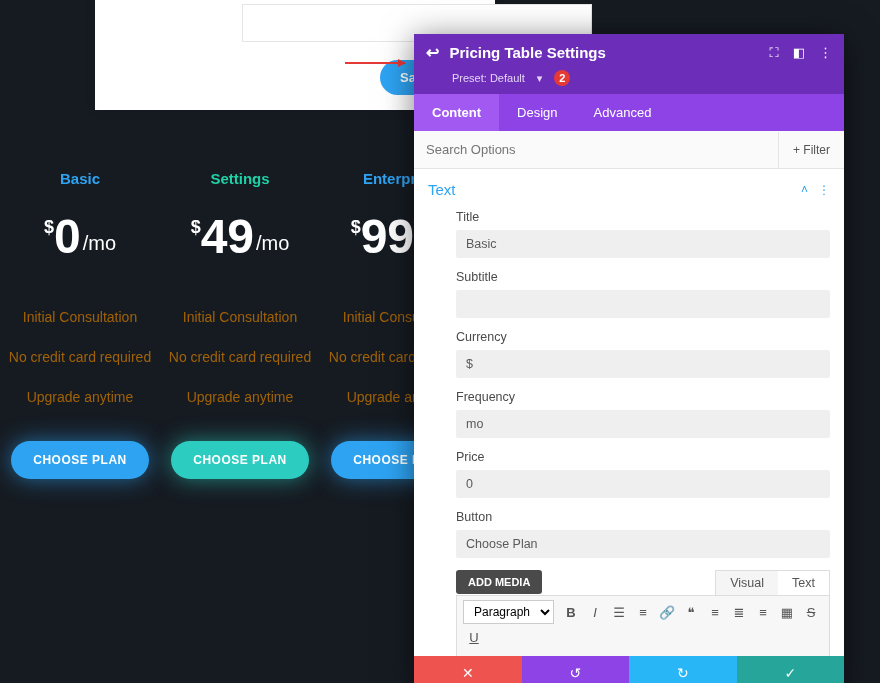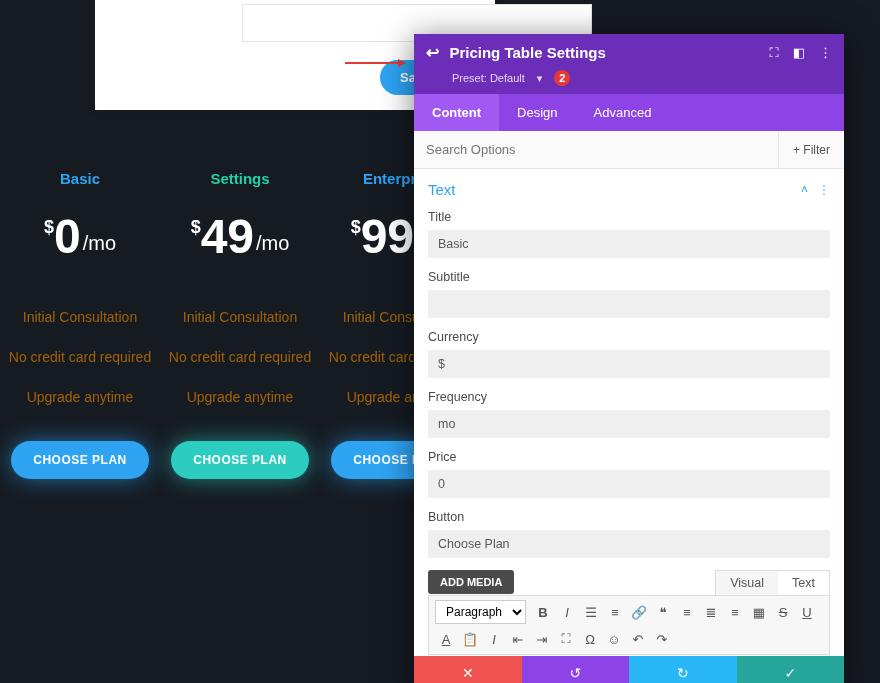--- a/index.html
+++ b/index.html
@@ -46,21 +46,21 @@
 
 .search-row { background:#fafafa; border-bottom:1px solid #e5e5e5; display:flex; align-items:center; padding:0 0 0 12px; }
 .search-row input { flex:1; border:none; background:transparent; padding:11px 0; font-size:13px; color:#7f1d1d; outline:none; }
 .filter-btn { border-left:1px solid #e5e5e5; padding:11px 14px; font-size:12px; color:#555; cursor:pointer; }
 
 .section-body { padding:12px 14px 10px; background:#fff; overflow:hidden; height:487px; }
 .section-head { display:flex; align-items:center; margin-bottom:12px; }
 .section-title { color:#2ea3f2; font-size:15px; flex:1; }
 .section-icons { display:flex; gap:10px; color:#2ea3f2; font-size:12px; }
 
-.field { margin-bottom:12px; }
+.field { margin-bottom:12px;margin-left:28px; }
 .field-label { font-size:12.5px; color:#4a4a4a; margin-bottom:6px; }
 .field-input { width:100%; border:none; background:#efefef; padding:7px 10px; font-size:12.5px; color:#5a5a5a; border-radius:2px; outline:none; }
 
 .addmedia { background:#4a4a4a; color:#fff; border:none; padding:6px 12px; font-size:11px; font-weight:700; border-radius:3px; margin-bottom:0; }
 .body-tabs { float:right; display:flex; border:1px solid #ddd; border-bottom:none; }
 .body-tab { padding:5px 14px; font-size:12.5px; color:#555; cursor:pointer; }
 .body-tab.active { background:#f5f5f5; }
 
 .editor-toolbar { clear:both; border:1px solid #ddd; background:#f7f7f7; display:flex; flex-wrap:wrap; align-items:center; padding:4px 6px; gap:2px; margin-top:0; }
 .tb-select { font-size:12px; border:1px solid #ccc; padding:3px 6px; background:#fff; margin-right:4px; }

